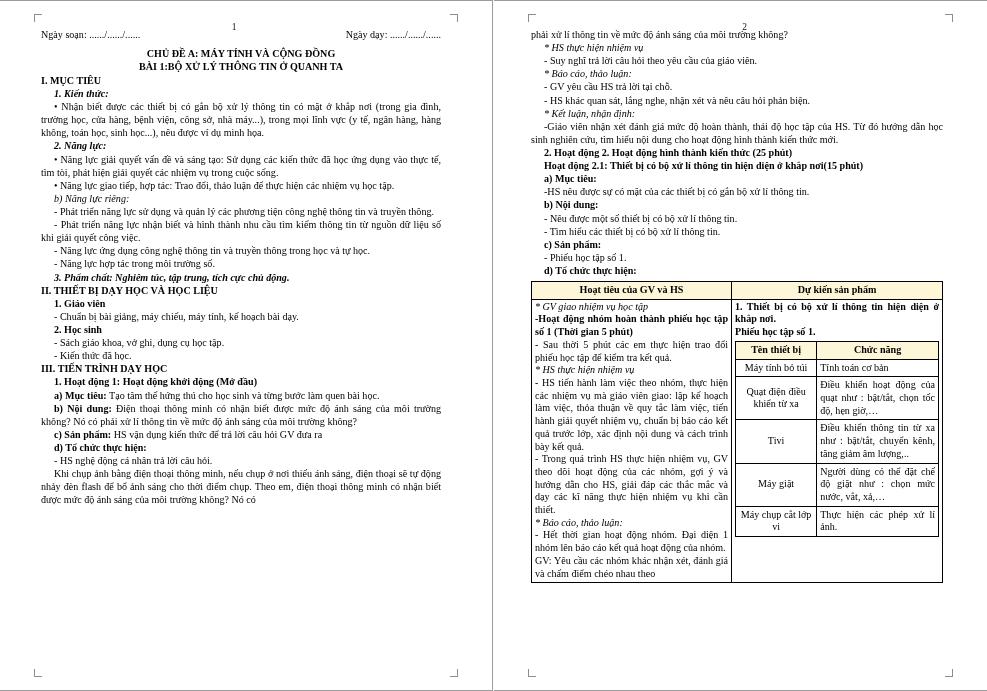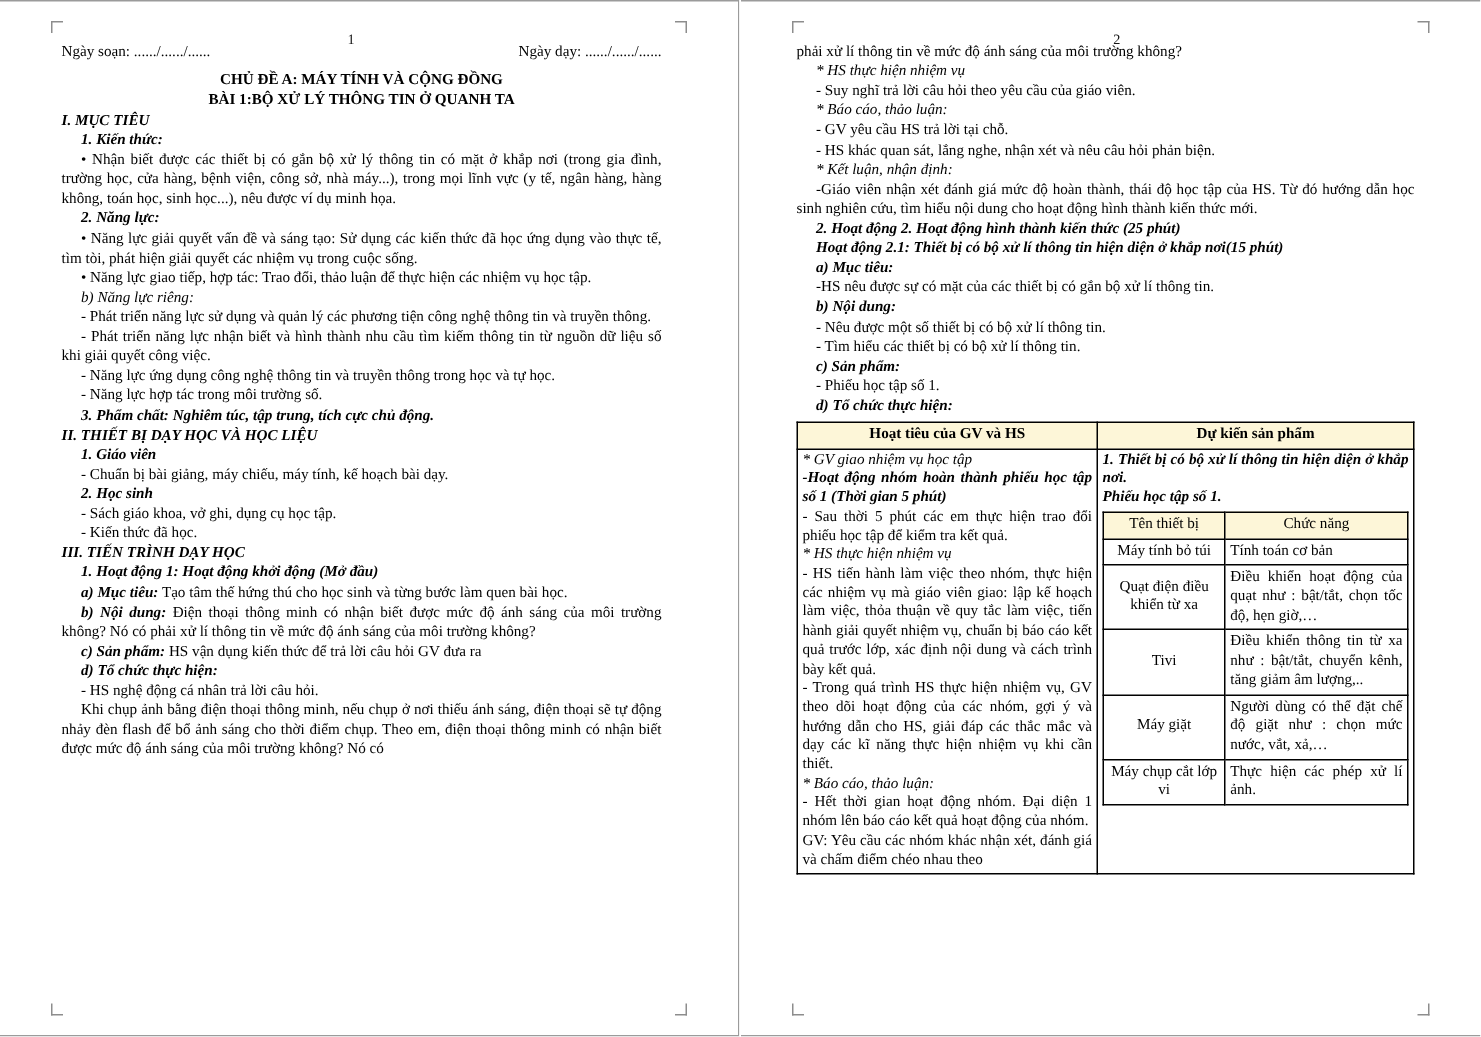--- a/index.html
+++ b/index.html
@@ -85,21 +85,21 @@
     position: absolute;
     top: 28px;
     font-size: 10.1px;
     line-height: 1.30;
     text-align: justify;
   }
   .page-left .body-area { left: 41px; width: 400px; }
   .page-right .body-area { left: 37px; width: 412px; }
 
   p { margin: 0; }
-  .b { font-weight: bold; font-style: italic; }
+  .b { font-weight: bold; }
   .i { font-style: italic; }
   .bi { font-weight: bold; font-style: italic; }
 
   .datesrow {
     display: flex;
     justify-content: space-between;
     margin-bottom: 7px;
   }
   .datesrow span { white-space: nowrap; }
 
@@ -139,21 +139,21 @@
   table.inner td, table.inner th {
     border: 1px solid #000;
     font-size: 10.1px;
     line-height: 1.26;
     padding: 2px 3px;
     vertical-align: middle;
   }
   table.inner th {
     background: #fdf6d8;
     text-align: center;
-    font-weight: normal;
+    font-weight: bold;
   }
   .inner-c1 { width: 40%; text-align: center; }
   .inner-c2 { width: 60%; }
   .jst { text-align: justify; }
 </style>
 </head>
 <body>
 
 <div class="ruler-left"></div>
 

